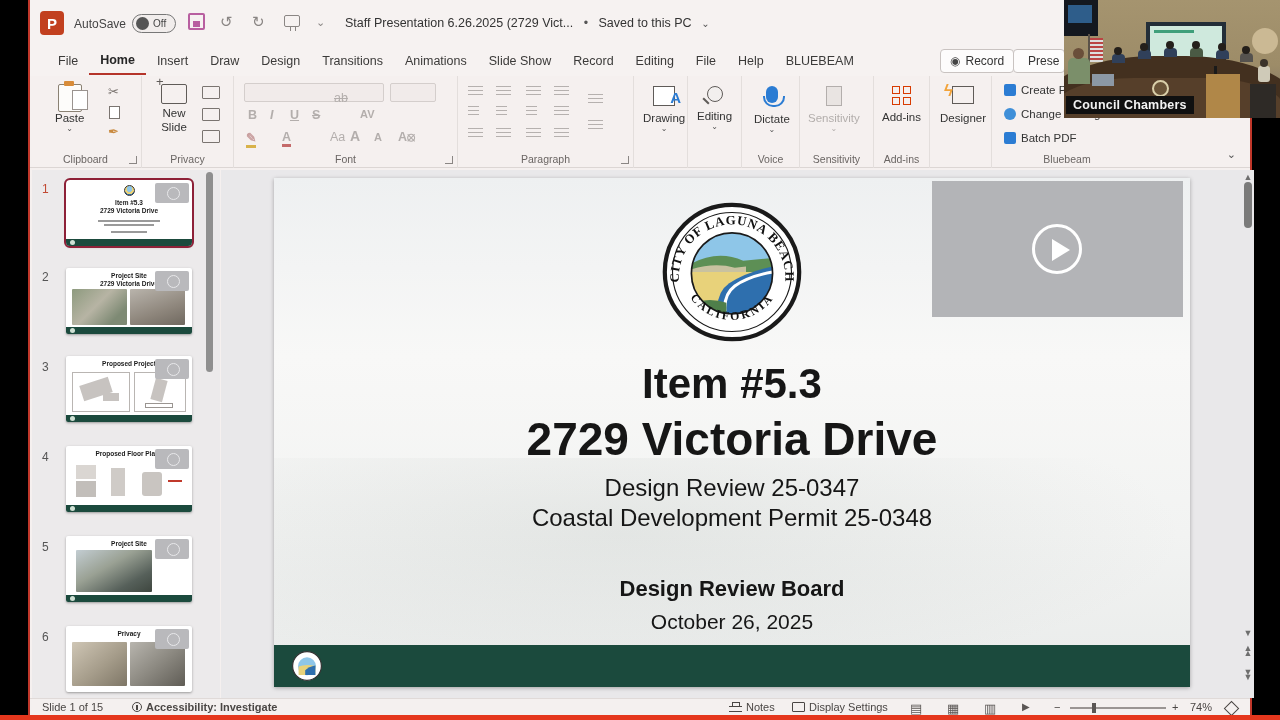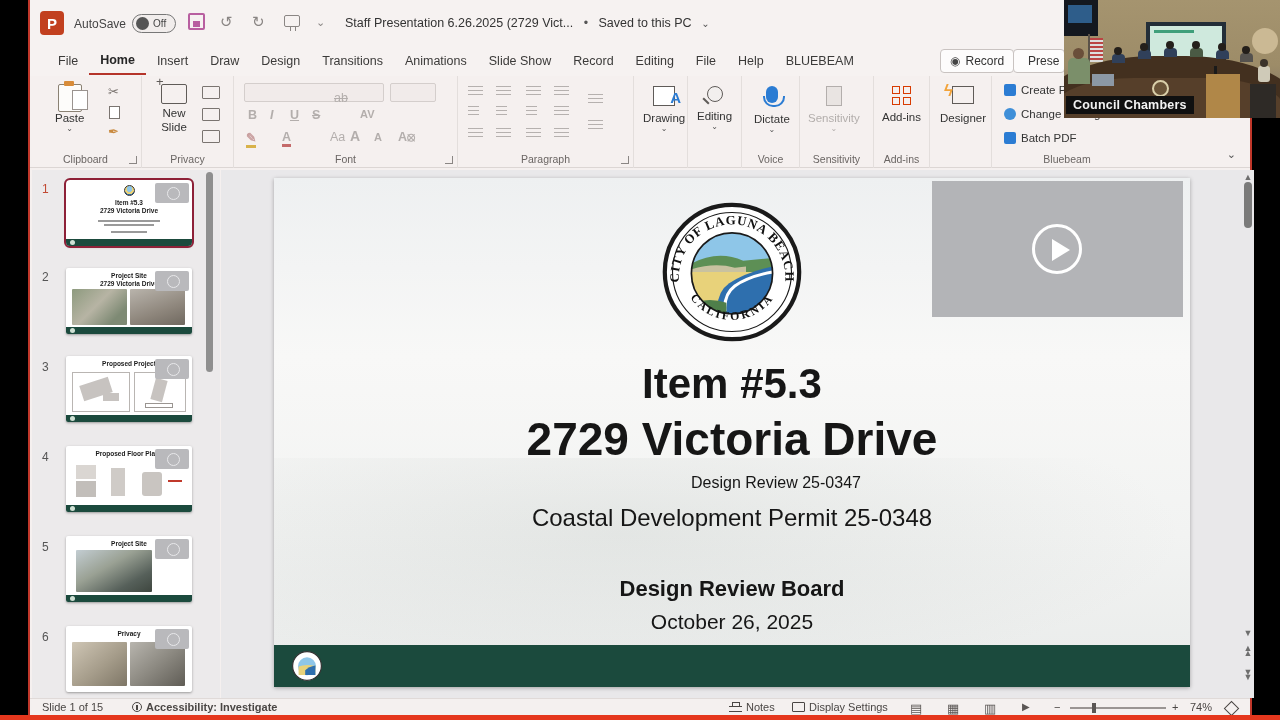--- a/index.html
+++ b/index.html
@@ -108,21 +108,21 @@
   .slide-canvas { position:absolute; left:53px; top:8px; width:916px; height:509px; background:#fbfbfa;
     box-shadow:0 1px 4px rgba(0,0,0,.3); overflow:hidden; }
   .slide-bg { position:absolute; inset:0;
     background:linear-gradient(180deg,#eef0f1 0%,#f8f8f7 35%,#f2f3f2 70%,#e9ebea 100%); }
   .slide-bg::after { content:""; position:absolute; left:-10%; top:55%; width:120%; height:50%;
     background:radial-gradient(ellipse at 40% 30%, rgba(160,170,165,.18), transparent 60%); }
   .seal-wrap { position:absolute; left:388px; top:24px; }
   .slide-h1 { position:absolute; left:0; width:100%; text-align:center; color:#161616; font-weight:bold; }
   .t-item   { top:182px; font-size:42px; }
   .t-addr   { top:234px; font-size:46px; }
-  .t-dr     { top:296px; font-size:16px; font-weight:normal;margin-left:44px; }
+  .t-dr     { top:296px; font-size:24px; font-weight:normal; }
   .t-cdp    { top:326px; font-size:24px; font-weight:normal; }
   .t-board  { top:398px; font-size:22px; font-weight:600; }
   .t-date   { top:432px; font-size:21px; font-weight:normal; }
   .green-bar { position:absolute; left:0; bottom:0; width:100%; height:42px; background:#1b4a3d; }
   .video-ph { position:absolute; left:658px; top:3px; width:251px; height:136px; background:#b3b4b7; }
   .play-btn { position:absolute; left:100px; top:43px; width:50px; height:50px; border:3.5px solid #fff; border-radius:50%; }
   .play-btn::after { content:""; position:absolute; left:17px; top:12px; width:0; height:0;
     border-left:18px solid #fff; border-top:11px solid transparent; border-bottom:11px solid transparent; }
   .main-scroll-track { position:absolute; left:1021px; top:0; width:12px; height:528px; }
   .scroll-arrow { position:absolute; left:0; width:12px; font-size:9px; color:#6e6e6e; text-align:center; }

